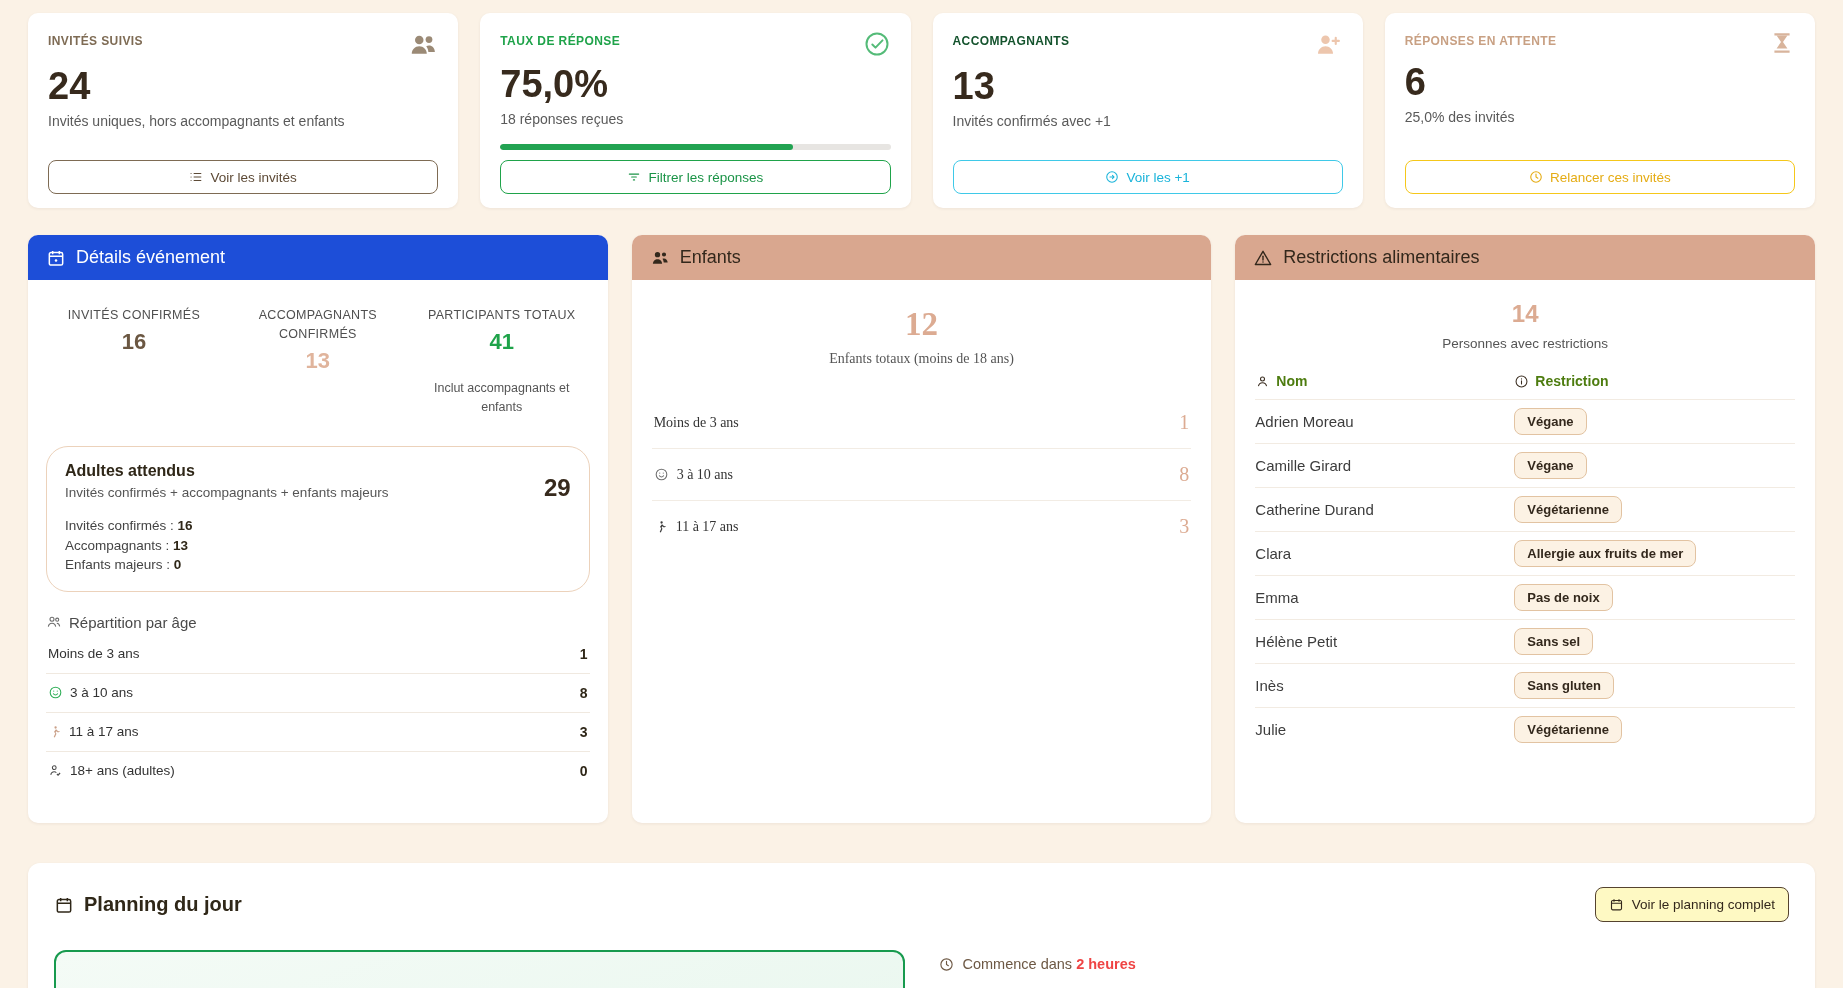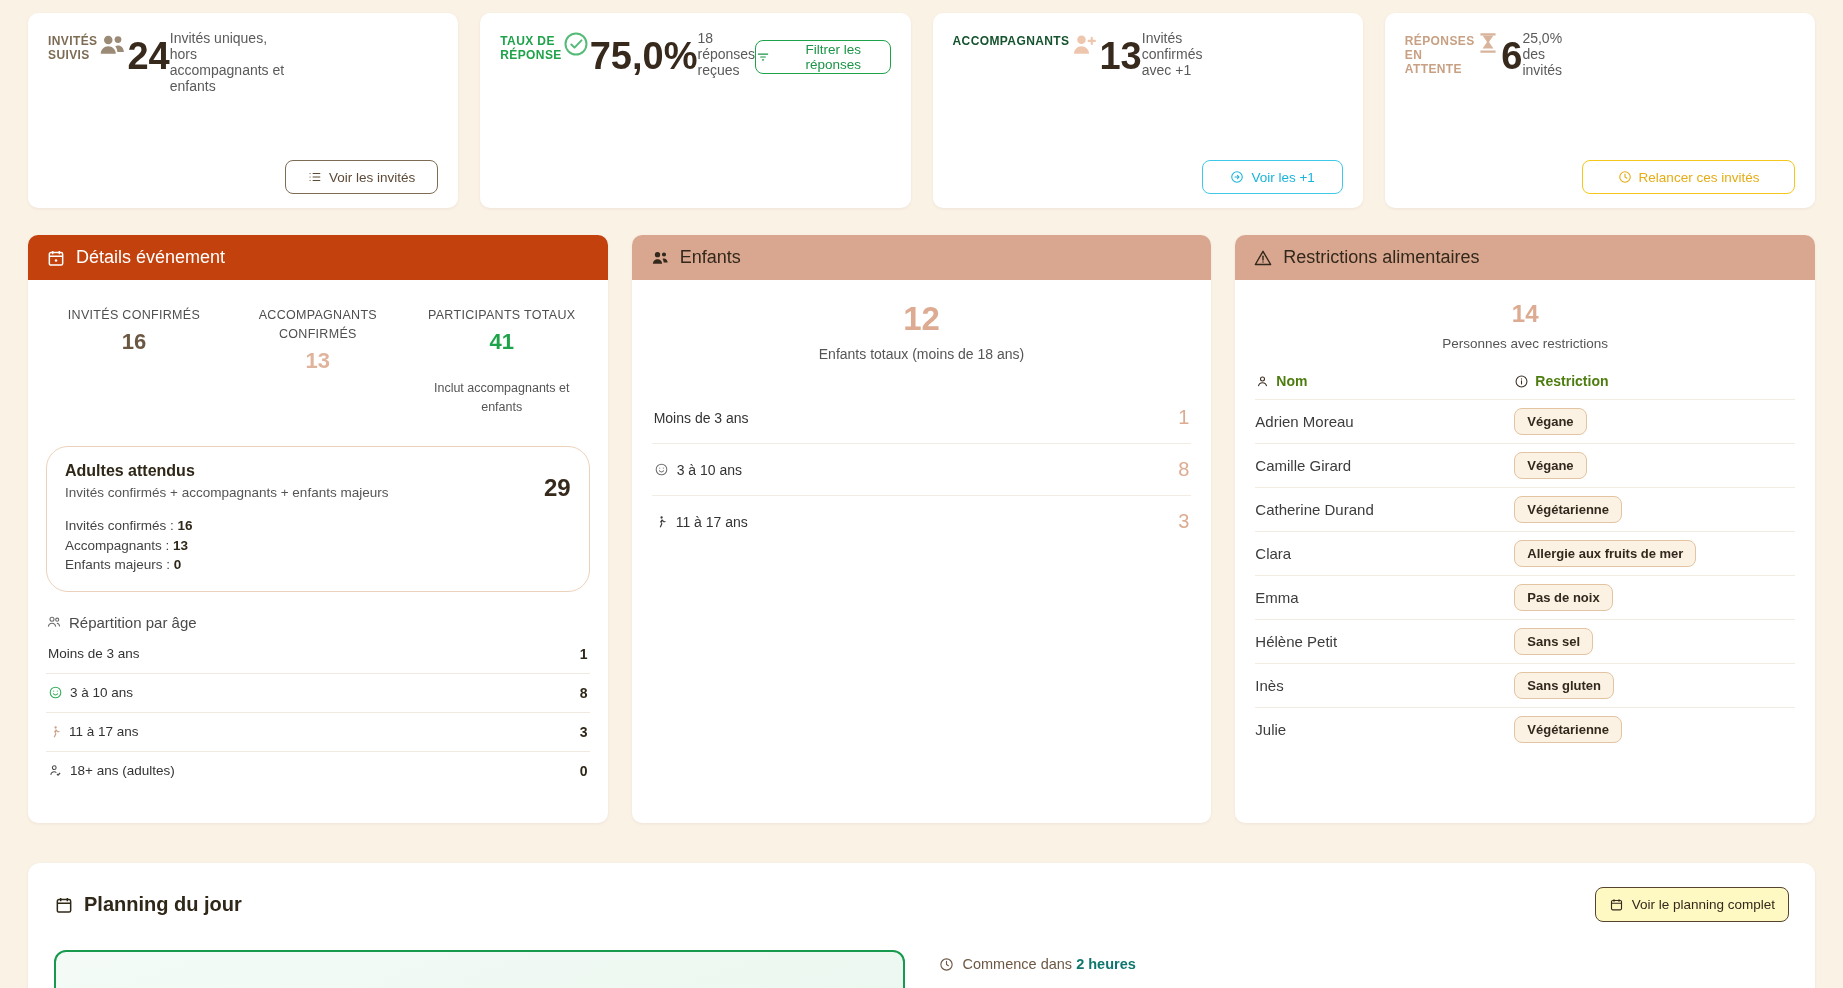--- a/index.html
+++ b/index.html
@@ -9,21 +9,21 @@
     font-family:"Liberation Sans", sans-serif;
     color:#372a1d;
   }
   .page { padding:13px 28px; }
 
   
   .stats-row { display:grid; grid-template-columns:repeat(4,1fr); gap:22px; }
   .stat-card {
     background:#fff; border-radius:10px; padding:17px 20px 14px;
     box-shadow:0 1px 3px rgba(90,70,50,.08);
-    height:195px; display:flex; flex-direction:row; position:relative;
+    height:195px; display:flex; flex-direction:column; position:relative;
   }
   .stat-top { display:flex; justify-content:space-between; align-items:flex-start; }
   .stat-label { font-size:12px; font-weight:700; letter-spacing:.4px; padding-top:4px; }
   .c-brown  { color:#7e6b54; }
   .c-green  { color:#1fa34a; }
   .c-salmon { color:#14532d; }
   .c-tan    { color:#c8a083; }
   .stat-value { font-size:38px; font-weight:700; color:#372a1d; margin:7px 0 6px; line-height:1.05; }
   .stat-desc { font-size:14px; color:#5a5a5a; }
   .progress-track { margin-top:auto; height:6px; border-radius:3px; background:#e7e5e2; overflow:hidden; }
@@ -36,21 +36,21 @@
   .stat-btn.after-bar { margin-top:10px; }
   .btn-brown  { border:1px solid #7e6b54; color:#5d4a36; }
   .btn-green  { border:1px solid #1fa34a; color:#1b9447; }
   .btn-cyan   { border:1px solid #3fc9e8; color:#1ab4da; }
   .btn-yellow { border:1px solid #f5c71a; color:#e5ac14; }
 
   
   .panels-row { display:grid; grid-template-columns:repeat(3,1fr); gap:24px; margin-top:27px; }
   .panel { background:#fff; border-radius:10px; overflow:hidden; box-shadow:0 1px 3px rgba(90,70,50,.08); min-height:588px; }
   .panel-head { display:flex; align-items:center; gap:10px; padding:12px 18px; font-size:18px; }
-  .head-dark   { background:#c2410c; color:#fff; }
+  .head-dark   { background:#1d4ed8; color:#fff; }
   .head-salmon { background:#d9a78f; color:#33281c; }
 
   .details-body { padding:26px 18px 18px; }
   .trio { display:grid; grid-template-columns:1fr 1fr 1fr; text-align:center; column-gap:8px; }
   .trio-label { font-size:12.5px; color:#4f4f4f; letter-spacing:.3px; line-height:1.5; }
   .trio-value { font-size:22px; font-weight:700; margin-top:4px; }
   .tv-brown  { color:#6b5742; }
   .tv-salmon { color:#e0b49c; }
   .tv-green  { color:#1fa34a; }
   .trio-note { font-size:12.5px; color:#555; margin-top:24px; line-height:1.5; }
@@ -64,21 +64,21 @@
   .adults-line { font-size:13.5px; color:#444; line-height:1.45; }
   .adults-line b { color:#2f2718; }
   .adults-total { font-size:24px; font-weight:700; color:#372a1d; padding-top:12px; }
 
   .age-title { display:flex; align-items:center; gap:7px; font-size:15px; color:#4a4a4a; margin:22px 0 4px; }
   .age-row { display:flex; justify-content:space-between; align-items:center; padding:11px 2px; border-bottom:1px solid #f0e9e0; }
   .age-row:last-child { border-bottom:none; }
   .age-label { display:flex; align-items:center; gap:7px; font-size:13.5px; color:#333; }
   .age-value { font-size:14px; font-weight:700; color:#2f2718; }
 
-  .children-body { padding:20px 20px 18px; }
+  .children-body { padding:26px 20px 18px;font-family:Liberation Serif, serif; }
   .big-salmon { text-align:center; color:#dcab92; font-weight:600; }
   .big-salmon.lg { font-size:33px; }
   .big-salmon.md { font-size:24px; }
   .center-sub { text-align:center; font-size:14px; color:#555; margin-top:8px; }
   .child-rows { margin-top:30px; }
   .child-row { display:flex; justify-content:space-between; align-items:center; padding:14px 2px; border-bottom:1px solid #f2ece4; }
   .child-row:last-child { border-bottom:none; }
   .child-label { display:flex; align-items:center; gap:8px; font-size:14px; color:#333; }
   .child-value { font-size:20px; color:#dcab92; }
 
@@ -106,21 +106,21 @@
     border:1px solid #55432f; border-radius:8px; padding:9px 13px;
     font-size:13.5px; color:#33281c; font-family:inherit;
   }
   .plan-grid { display:grid; grid-template-columns:1fr 1fr; gap:34px; margin-top:28px; }
   .event-card {
     border:2px solid #179a4e; border-radius:12px; min-height:210px;
     background:linear-gradient(160deg,#f4fbf6 0%,#e7f6ed 100%);
     padding:46px 22px 20px; display:flex; justify-content:space-between; align-items:flex-start;
   }
   .countdown { display:flex; align-items:center; gap:9px; font-size:14.5px; color:#6d5844; margin-top:6px; }
-  .countdown b { color:#0f766e; }
+  .countdown b { color:#ef4444; }
 
   .ic { display:inline-flex; flex-shrink:0; }
 </style>
 </head>
 <body>
 
 <div class="page">
 
   <div class="stats-row">
 

